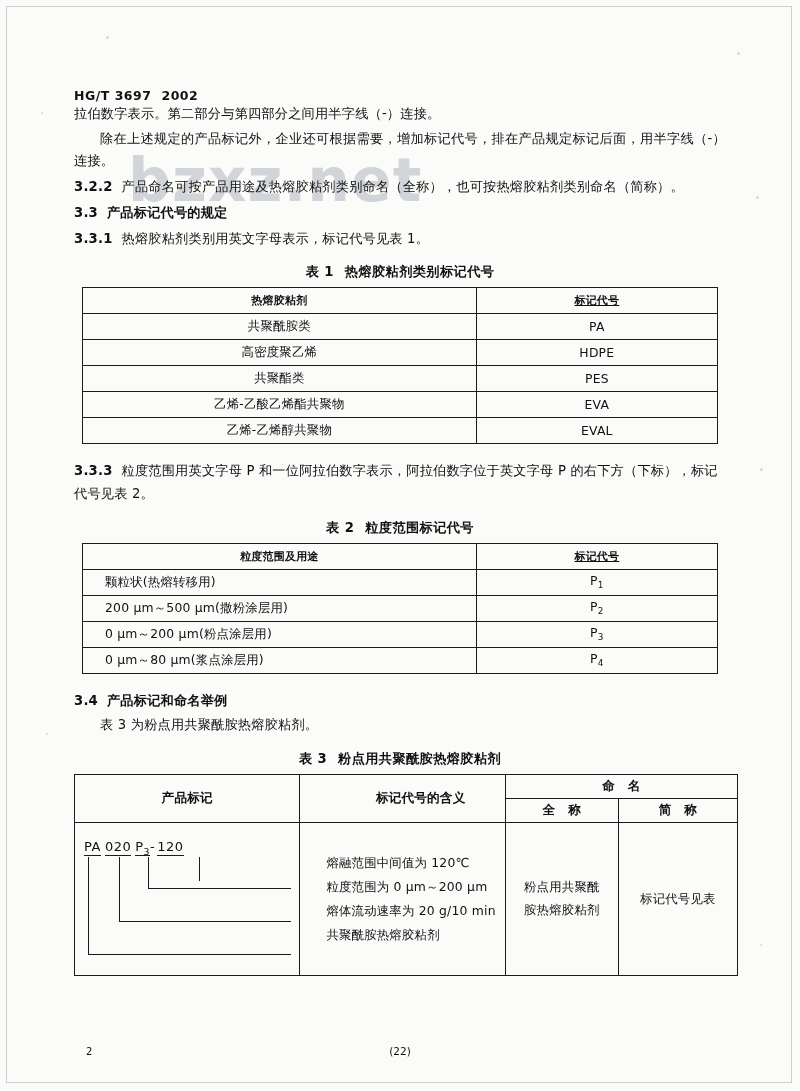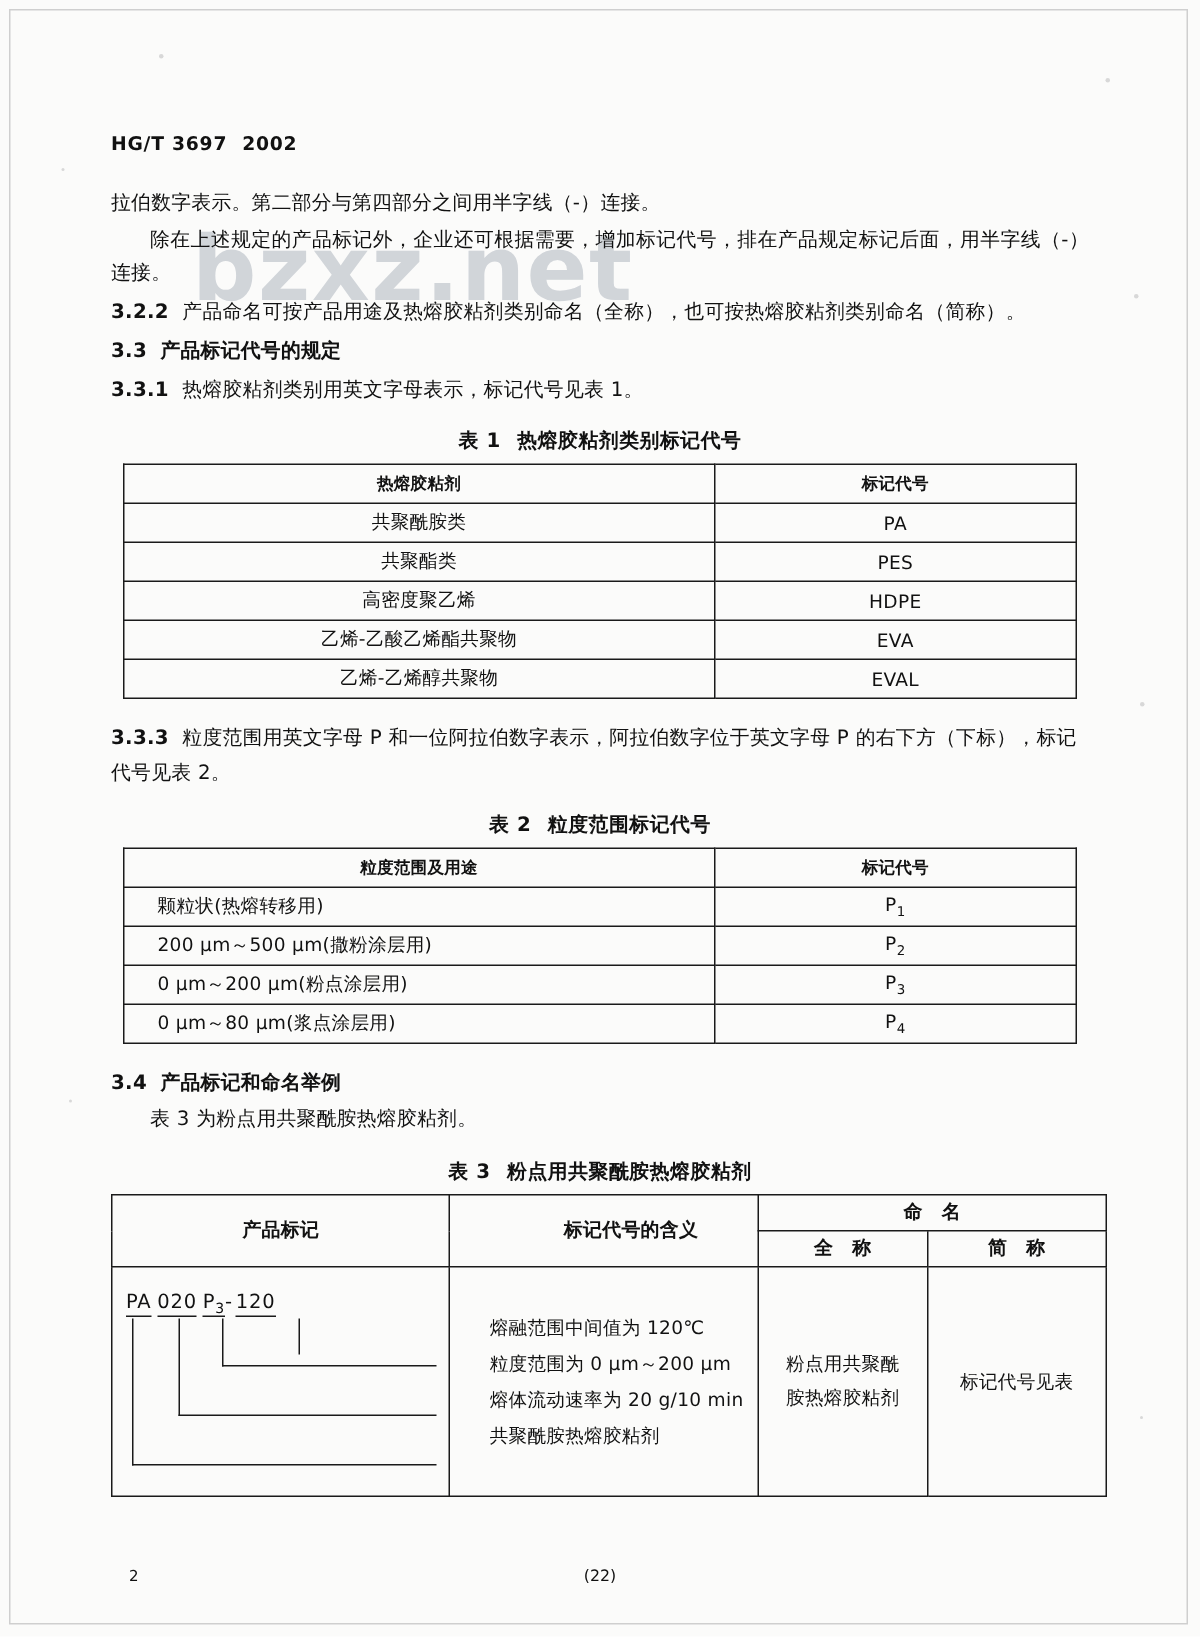--- a/index.html
+++ b/index.html
@@ -46,21 +46,20 @@
   #content {
     position: absolute;
     left: 74px;
     top: 88px;
     width: 652px;
   }
   .doc-header {
     font-size: 12.5px;
     font-weight: bold;
     letter-spacing: 0.5px;
-    margin-bottom: 22px;
     position: relative;
     z-index: 3;
   }
   .doc-header .sp { display:inline-block; width:10px; }
   p.para {
     font-size: 13.2px;
     line-height: 1.72;
     margin: 0 0 2px 0;
     text-align: justify;
     position: relative;
@@ -106,21 +105,21 @@
     font-size: 12.4px;
     font-weight: normal;
     text-align: center;
     padding: 3px 4px;
     height: 19px;
     letter-spacing: 0.2px;
   }
   table.doc-tbl th { font-weight: bold; font-size: 11px; }
   table.doc-tbl .lft2 { text-align: left; padding-left: 22px; }
   .t1-c1 { width: 62%; }
-  .t1-c2 { width: 38%; }
+  .t1-c2 { width: 38%; text-decoration: underline; }
   sub { font-size: 0.72em; }
 
   
   table.t3 { border-collapse: collapse; width: 664px; margin: 0 auto;
              position: relative; z-index: 3; }
   table.t3 td, table.t3 th {
     border: 1px solid #1a1a1a;
     font-size: 12.4px;
     text-align: center;
     vertical-align: middle;
@@ -220,26 +219,26 @@
       <tbody>
           <tr>
         <th class="t1-c1">热熔胶粘剂</th>
         <th class="t1-c2">标记代号</th>
       </tr>
       <tr>
         <td>共聚酰胺类</td>
         <td>PA</td>
       </tr>
       <tr>
+        <td>高密度聚乙烯</td>
+        <td>HDPE</td>
+      </tr>
+      <tr>
         <td>共聚酯类</td>
         <td>PES</td>
-      </tr>
-      <tr>
-        <td>高密度聚乙烯</td>
-        <td>HDPE</td>
       </tr>
       <tr>
         <td>乙烯-乙酸乙烯酯共聚物</td>
         <td>EVA</td>
       </tr>
       <tr>
         <td>乙烯-乙烯醇共聚物</td>
         <td>EVAL</td>
       </tr>
     </tbody>

